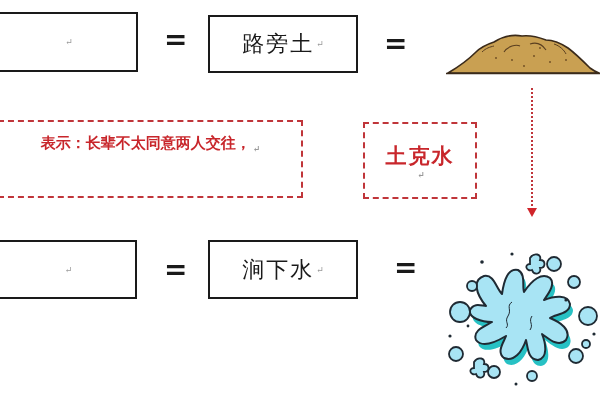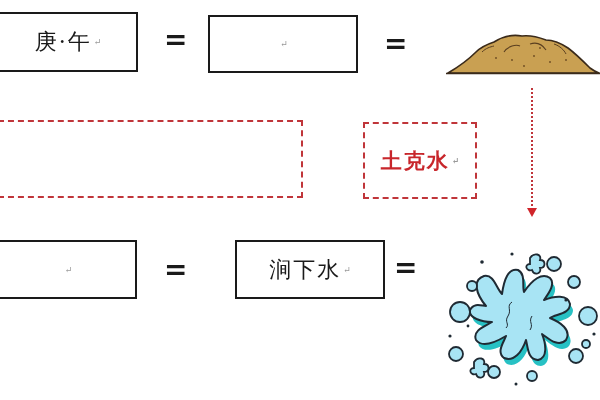--- a/index.html
+++ b/index.html
@@ -18,41 +18,41 @@
       position: absolute; font-size: 28px; font-weight: bold; color: #1a1a1a;
       font-family: "DejaVu Sans", sans-serif; line-height: 1;
     }
     .mark { font-size: 9px; color: #999; margin-left: 2px; vertical-align: sub; letter-spacing: 0; }
     .dashbox {
       position: absolute; box-sizing: border-box;
       border: 2px dashed #c0353a;
       color: #c8262b; text-align: center;
     }
     .desc { font-size: 15px; line-height: 29px; padding-top: 7px; font-weight: bold; }
-    .rel { font-size: 21px; font-weight: bold; display: flex; align-items: center; justify-content: center; letter-spacing: 2px; }
+    .rel { font-size: 21px; font-weight: bold; display: flex; align-items: center; justify-content: center; letter-spacing: 2px; flex-direction: column; }
     .arrow-line {
       position: absolute; left: 531px; top: 88px; width: 0; height: 122px;
       border-left: 2px dotted #c0353a;
     }
     .arrow-head {
       position: absolute; left: 527px; top: 208px; width: 0; height: 0;
       border-left: 5px solid transparent; border-right: 5px solid transparent;
       border-top: 9px solid #d0242a;
     }
     svg { position: absolute; }
   </style>
 </head>
 <body>
 
 <div class="box" style="left:-2px; top:12px; width:140px; height:60px;">
-  <span>庚·午</span>
     <span class="mark">↵</span>
 </div>
 <div class="eq" style="left:164px; top:26px;">=</div>
 <div class="box" style="left:208px; top:15px; width:150px; height:58px;">
+  <span>路旁土</span>
     <span class="mark">↵</span>
 </div>
 <div class="eq" style="left:384px; top:30px;">=</div>
 
 <svg style="left:446px; top:30px;" width="154" height="46" viewBox="0 0 154 46">
   <path d="M2,43 C14,36 22,30 30,22 C36,16 42,14 48,12 C56,7 66,4 76,6 C84,5 92,7 100,10 C108,10 116,14 122,18 C130,24 136,30 144,38 C148,41 150,42 153,43 Z" fill="#c9a052" stroke="#3a2a1a" stroke-width="1.6" stroke-linejoin="round"></path>
   <line x1="0" y1="43.5" x2="154" y2="43.5" stroke="#3a2a1a" stroke-width="1.6"></line>
   <path d="M58,22 C62,16 70,14 74,16" fill="none" stroke="#5a3f20" stroke-width="1.1"></path>
   <path d="M84,14 C90,12 96,14 100,20" fill="none" stroke="#5a3f20" stroke-width="1.1"></path>
   <path d="M36,22 C40,18 44,17 48,16" fill="none" stroke="#5a3f20" stroke-width="1"></path>
@@ -60,35 +60,36 @@
   <circle cx="50" cy="28" r="0.9" fill="#6b4a22"></circle>
   <circle cx="66" cy="30" r="0.9" fill="#6b4a22"></circle>
   <circle cx="88" cy="26" r="0.9" fill="#6b4a22"></circle>
   <circle cx="104" cy="32" r="0.9" fill="#6b4a22"></circle>
   <circle cx="120" cy="30" r="0.9" fill="#6b4a22"></circle>
   <circle cx="78" cy="36" r="0.9" fill="#6b4a22"></circle>
   <circle cx="94" cy="18" r="0.9" fill="#6b4a22"></circle>
 </svg>
 
 <div class="dashbox desc" style="left:-2px; top:120px; width:305px; height:78px;">
+  <div><span>表示：长辈不太同意两人交往，</span><span class="mark">↵</span></div>
 </div>
 
 <div class="dashbox rel" style="left:363px; top:122px; width:114px; height:77px;">
   <span>土克水</span>
     <span class="mark">↵</span>
 </div>
 
 <div class="arrow-line"></div>
 <div class="arrow-head"></div>
 
 <div class="box" style="left:-2px; top:240px; width:139px; height:59px;">
     <span class="mark">↵</span>
 </div>
 <div class="eq" style="left:164px; top:256px;">=</div>
-<div class="box" style="left:208px; top:240px; width:150px; height:59px;margin-left:27px;">
+<div class="box" style="left:208px; top:240px; width:150px; height:59px;">
   <span>涧下水</span>
     <span class="mark">↵</span>
 </div>
 <div class="eq" style="left:394px; top:254px;">=</div>
 
 <svg style="left:446px; top:244px;" width="154" height="150" viewBox="0 0 154 150">
   <g transform="translate(3,6)">
 
     <path d="M40,62 C30,50 26,36 38,32 C48,30 50,44 56,50 C58,36 62,24 72,26 C80,30 76,42 78,48 C86,36 96,28 104,34 C110,40 102,50 98,56 C108,52 122,50 124,60 C124,70 110,70 104,74 C114,78 126,86 120,96 C112,104 102,94 96,90 C100,100 102,114 92,116 C82,116 82,104 80,96 C76,108 68,118 58,114 C50,108 58,98 60,92 C50,98 36,104 30,96 C26,86 40,82 46,78 C36,78 22,74 24,66 C28,58 36,62 40,62 Z" fill="#27c1c4"></path>
   </g>

